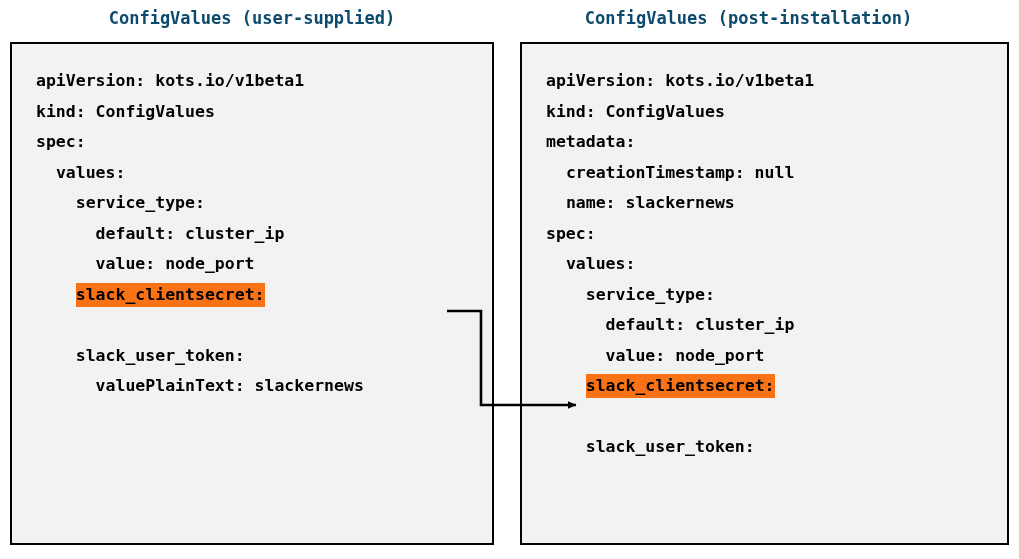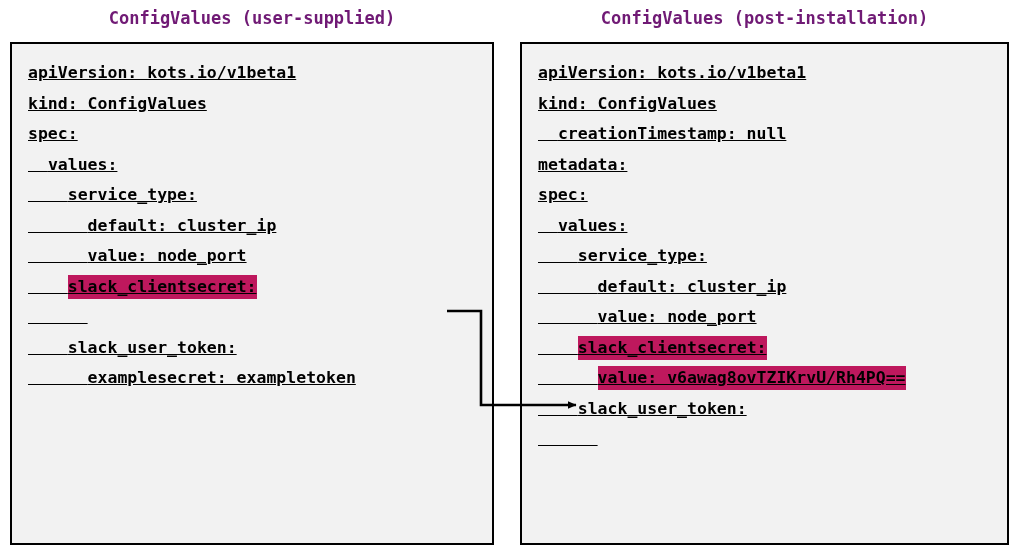--- a/index.html
+++ b/index.html
@@ -14,67 +14,66 @@
     font-family: "DejaVu Sans Mono", "Liberation Mono", monospace;
     overflow: hidden;
   }
 
   .panel-title {
     position: absolute;
     top: 8px;
     font-family: "DejaVu Sans Mono", "Liberation Mono", monospace;
     font-size: 17px;
     font-weight: bold;
-    color: #701a75;
+    color: #0c4a6e;
     letter-spacing: 0px;
     text-align: center;
     white-space: pre;
   }
   #title-left  { left: 10px;  width: 484px; }
-  #title-right { left: 520px; width: 489px; }
+  #title-right { left: 504px; width: 489px; }
 
   .code-box {
     position: absolute;
     top: 42px;
     height: 503px;
     box-sizing: border-box;
     background: #f2f2f2;
     border: 2px solid #000000;
     overflow: hidden;
   }
   #box-left  { left: 10px;  width: 484px; }
   #box-right { left: 520px; width: 489px; }
 
   .code-lines {
     position: absolute;
     left: 12px;
     top: 10px;
     right: 16px;
-    margin: 4px;
+    margin: 12px;
     padding: 0;
     list-style: none;
-    text-decoration: underline;
   }
 
   .code-line {
     height: 30.5px;
     line-height: 30.5px;
     font-family: "DejaVu Sans Mono", "Liberation Mono", monospace;
     font-size: 16.5px;
     font-weight: bold;
     color: #000000;
     white-space: pre;
   }
 
   .code-line > .seg {
     white-space: pre;
     padding: 2px 0 3px 0;
   }
   .code-line.hl > .seg {
-    background: #be185d;
+    background: #f97316;
   }
 
   
   #connector {
     position: absolute;
     left: 0;
     top: 0;
     width: 1019px;
     height: 559px;
     pointer-events: none;
@@ -92,37 +91,38 @@
       <li class="code-line"><span class="indent"></span><span class="seg">apiVersion: kots.io/v1beta1</span></li>
       <li class="code-line"><span class="indent"></span><span class="seg">kind: ConfigValues</span></li>
       <li class="code-line"><span class="indent"></span><span class="seg">spec:</span></li>
       <li class="code-line"><span class="indent">  </span><span class="seg">values:</span></li>
       <li class="code-line"><span class="indent">    </span><span class="seg">service_type:</span></li>
       <li class="code-line"><span class="indent">      </span><span class="seg">default: cluster_ip</span></li>
       <li class="code-line"><span class="indent">      </span><span class="seg">value: node_port</span></li>
       <li class="code-line hl"><span class="indent">    </span><span class="seg">slack_clientsecret:</span></li>
       <li class="code-line hl"><span class="indent">      </span></li>
       <li class="code-line"><span class="indent">    </span><span class="seg">slack_user_token:</span></li>
-      <li class="code-line"><span class="indent">      </span><span class="seg">examplesecret: exampletoken</span></li>
+      <li class="code-line"><span class="indent">      </span><span class="seg">valuePlainText: slackernews</span></li>
     </ul>
 </div>
 
 <div class="code-box" id="box-right">
   <ul class="code-lines" id="lines-right">
       <li class="code-line"><span class="indent"></span><span class="seg">apiVersion: kots.io/v1beta1</span></li>
       <li class="code-line"><span class="indent"></span><span class="seg">kind: ConfigValues</span></li>
+      <li class="code-line"><span class="indent"></span><span class="seg">metadata:</span></li>
       <li class="code-line"><span class="indent">  </span><span class="seg">creationTimestamp: null</span></li>
-      <li class="code-line"><span class="indent"></span><span class="seg">metadata:</span></li>
+      <li class="code-line"><span class="indent">  </span><span class="seg">name: slackernews</span></li>
       <li class="code-line"><span class="indent"></span><span class="seg">spec:</span></li>
       <li class="code-line"><span class="indent">  </span><span class="seg">values:</span></li>
       <li class="code-line"><span class="indent">    </span><span class="seg">service_type:</span></li>
       <li class="code-line"><span class="indent">      </span><span class="seg">default: cluster_ip</span></li>
       <li class="code-line"><span class="indent">      </span><span class="seg">value: node_port</span></li>
       <li class="code-line hl"><span class="indent">    </span><span class="seg">slack_clientsecret:</span></li>
-      <li class="code-line hl"><span class="indent">      </span><span class="seg">value: v6awag8ovTZIKrvU/Rh4PQ==</span></li>
+      <li class="code-line hl"><span class="indent">      </span></li>
       <li class="code-line"><span class="indent">    </span><span class="seg">slack_user_token:</span></li>
       <li class="code-line"><span class="indent">      </span></li>
     </ul>
 </div>
 
 <svg id="connector" viewBox="0 0 1019 559" width="1019" height="559">
   <defs>
     <marker id="arrowhead" markerWidth="9" markerHeight="8" refX="8.5" refY="4" orient="auto" markerUnits="userSpaceOnUse">
       <path d="M0,0 L9,4 L0,8 z" fill="#000000"></path>
     </marker>

